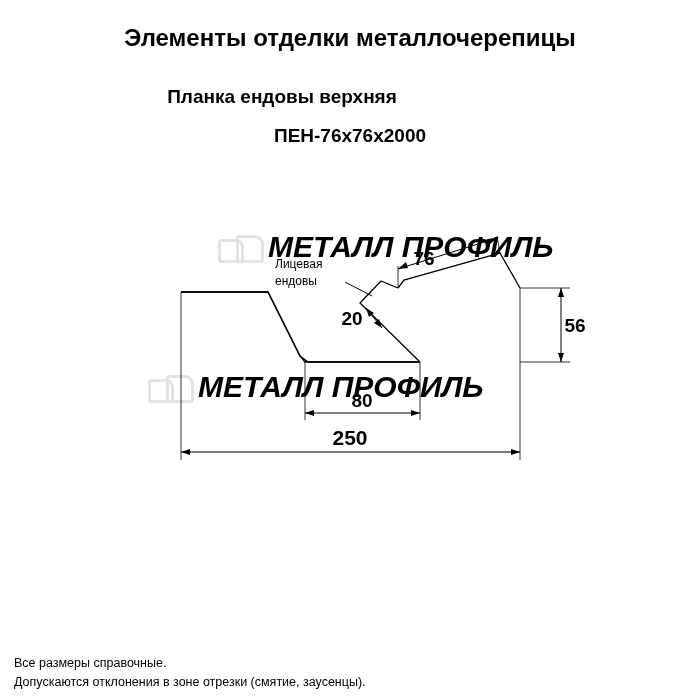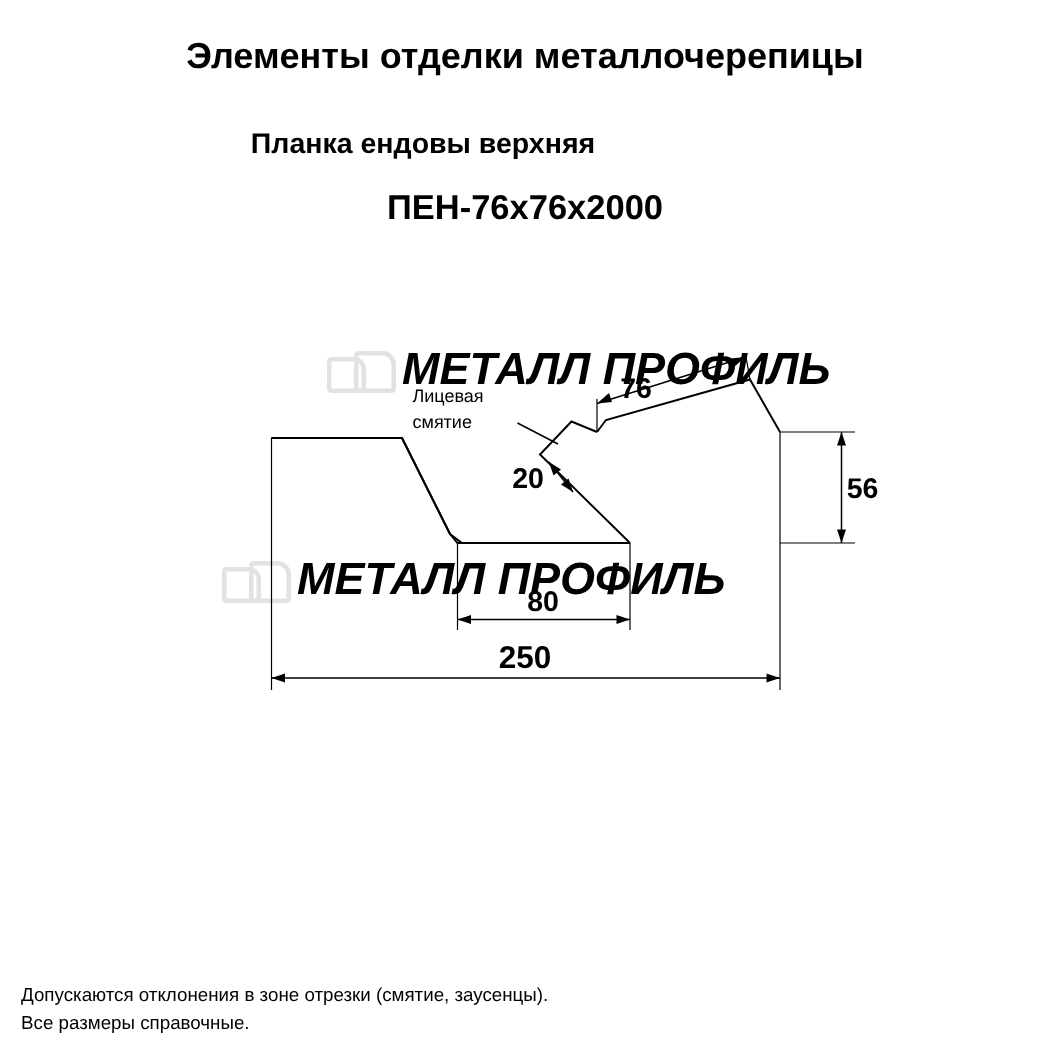--- a/index.html
+++ b/index.html
@@ -37,21 +37,21 @@
     text-align: center;
     font-size: 19px;
     font-weight: bold;
   }
   .title-code {
     position: absolute;
     top: 125px;
     left: 0;
     width: 700px;
     text-align: center;
-    font-size: 23px;
+    font-size: 19px;
     font-weight: bold;
   }
   .drawing {
     position: absolute;
     top: 170px;
     left: 0;
     width: 700px;
     height: 350px;
   }
   .watermark {
@@ -203,22 +203,22 @@
         <text x="352" y="155" font-size="19" font-weight="bold" text-anchor="middle">20</text>
       </g>
 
       <g>
         <line x1="345" y1="112" x2="372" y2="126" stroke="#000" stroke-width="1"></line>
       </g>
     </svg>
 
     <div class="face-label">
       <div>Лицевая</div>
-      <div>смятие</div>
+      <div>ендовы</div>
     </div>
   </div>
 
   <div class="footer">
+    <div>Все размеры справочные.</div>
     <div>Допускаются отклонения в зоне отрезки (смятие, заусенцы).</div>
-    <div>Все размеры справочные.</div>
   </div>
 
 </div>
 
 </body></html>

